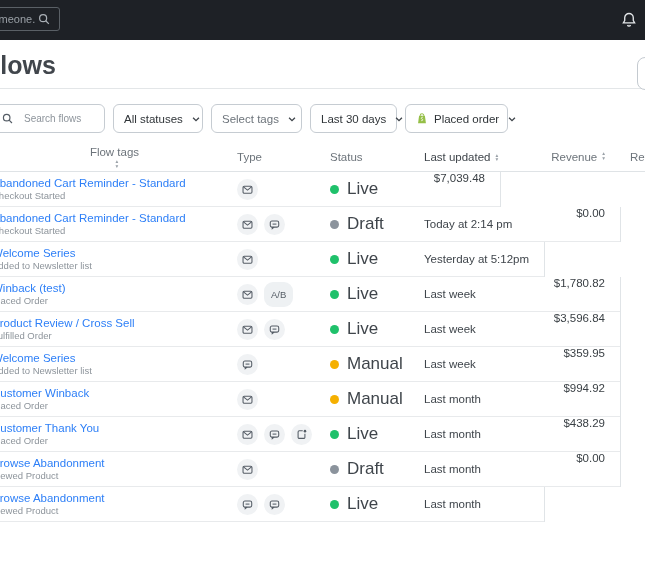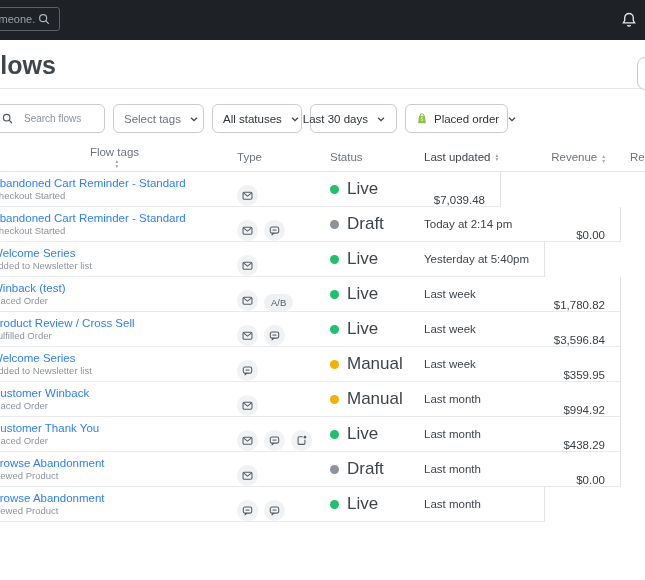--- a/index.html
+++ b/index.html
@@ -37,46 +37,46 @@
     color:#2f3438;padding:0 10px;gap:8px;cursor:pointer;white-space:nowrap;
   }
   .f-search{width:113px;padding:0 8px;cursor:text}
   .f-search input{
     flex:1;min-width:0;border:none;outline:none;background:transparent;
     font-family:"Liberation Sans",sans-serif;font-size:10px;color:#2f3438;
   }
   .f-search input::placeholder{color:#8d949b}
   .f-status{width:90px;justify-content:space-between}
   .f-tags{width:91px;justify-content:space-between;color:#6d747b}
-  .f-date{width:87px;justify-content:flex-end}
+  .f-date{width:87px;justify-content:flex-start}
   .f-metric{width:103px;justify-content:space-between}
   .f-metric .lab{display:flex;align-items:center;gap:6px}
   
   .thead{display:flex;margin-top:10px;height:28px;align-items:center;
     border-bottom:1px solid #dfe3e6;font-size:11.5px;color:#6d747b}
   .trow{display:flex;height:35px}
   .cell{box-sizing:border-box}
   .c-name{width:245px}
-  .c-type{width:93px;display:flex;align-items:flex-end;gap:6px}
+  .c-type{width:93px;display:flex;align-items:center;gap:6px}
   .c-status{width:94px;display:flex;align-items:center;gap:8px}
   .c-updated{width:120px;display:flex;align-items:center;font-size:11.5px;color:#3f454b}
-  .c-revenue{width:76px;display:flex;align-items:flex-end;justify-content:flex-end;
+  .c-revenue{width:76px;display:flex;align-items:flex-start;justify-content:flex-end;
     padding-right:15px;font-size:11.5px;color:#3a4045}
   .c-rev2{width:32px;border-left:1px solid #e0e4e7;padding-left:10px;
     display:flex;align-items:center;font-size:11.5px;color:#6d747b;overflow:hidden;white-space:nowrap}
   .trow .cell{border-bottom:1px solid #e8eaec}
   .trow .c-rev2{border-bottom:none}
   .c-name{display:flex;flex-direction:column;justify-content:center;gap:1px}
   .flow-link{font-size:11.5px;text-decoration:none;cursor:pointer}
   .flow-trigger{font-size:9.5px;color:#8d949b}
   .dot{width:9px;height:9px;border-radius:50%;flex:0 0 auto}
   .status-label{font-size:17px;color:#3f454b}
   .type-ic{width:21px;height:21px;border-radius:50%;background:#f0f2f4;
     display:flex;align-items:center;justify-content:center;flex:0 0 auto}
-  .ab-badge{height:17px;padding:0 7px;border-radius:9px;background:#eef1f3;
+  .ab-badge{height:25px;padding:0 7px;border-radius:9px;background:#eef1f3;
     display:flex;align-items:center;font-size:9.5px;color:#555d66;flex:0 0 auto}
   .sort-icon{display:inline-flex;flex-direction:column;font-size:5.5px;line-height:4.5px;
     color:#9aa1a8;margin-left:5px;vertical-align:1px}
   .h-updated,.h-revenue,.h-name{cursor:pointer}
   svg{display:block}
 </style>
 </head>
 <body>
 
 <div class="topbar">
@@ -109,31 +109,31 @@
     <div class="fbox f-search">
       <span>
         <svg width="13" height="13" viewBox="0 0 16 16" fill="none" stroke="#555d66" stroke-width="1.5">
           <circle cx="7" cy="7" r="4"></circle>
             <line x1="10" y1="10" x2="13.5" y2="13.5"></line>
         </svg>
       </span>
       <input type="text" placeholder="Search flows" style="">
     </div>
 
-    <div class="fbox f-tags">
-      <span>Select tags</span>
+    <div class="fbox f-status">
+      <span>All statuses</span>
       <span>
         <svg width="10" height="10" viewBox="0 0 12 12" fill="none" stroke="#3f454b" stroke-width="1.6">
           <path d="M2.5 4.5l3.5 3.5 3.5-3.5"></path>
           </svg>
       </span>
     </div>
 
-    <div class="fbox f-status">
-      <span>All statuses</span>
+    <div class="fbox f-tags">
+      <span>Select tags</span>
       <span>
         <svg width="10" height="10" viewBox="0 0 12 12" fill="none" stroke="#3f454b" stroke-width="1.6">
           <path d="M2.5 4.5l3.5 3.5 3.5-3.5"></path>
           </svg>
       </span>
     </div>
 
     <div class="fbox f-date">
       <span>Last 30 days</span>
       <span>
@@ -256,21 +256,21 @@
             <svg width="13" height="13" viewBox="0 0 16 16" fill="none" stroke="#555d66" stroke-width="1.3">
               <rect x="2.5" y="4" width="11" height="8.5" rx="1.5"></rect>
               <path d="M3 4.8l5 3.9 5-3.9"></path>
             </svg>
           </span>
         </div>
     <div class="cell c-status">
       <span class="dot" style="background: rgb(31, 193, 107);"></span>
       <span class="status-label">Live</span>
     </div>
-    <div class="cell c-updated">Yesterday at 5:40pm</div>
+    <div class="cell c-updated">Yesterday at 5:12pm</div>
     <div class="cell c-rev2"></div>
   </div>
 
   <div class="trow">
     <div class="cell c-name">
       <a class="flow-link" href="#" style="color: rgb(45, 127, 247);">Winback (test)</a>
       <div class="flow-trigger">Placed Order</div>
     </div>
     <div class="cell c-type">
           <span class="type-ic">

